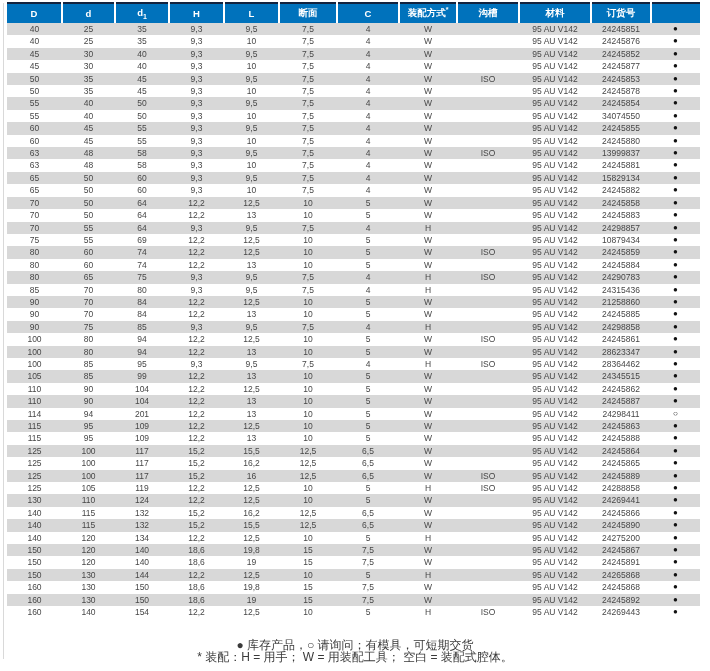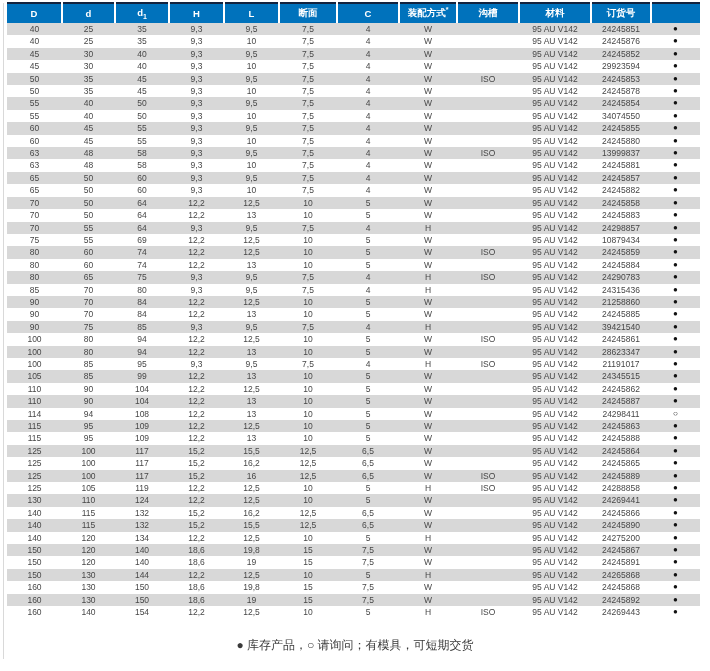--- a/index.html
+++ b/index.html
@@ -149,21 +149,21 @@
           <td>45</td>
           <td>30</td>
           <td>40</td>
           <td>9,3</td>
           <td>10</td>
           <td>7,5</td>
           <td>4</td>
           <td>W</td>
           <td></td>
           <td>95 AU V142</td>
-          <td>29923594</td>
+          <td>24245877</td>
           <td class="stock">●</td>
         </tr>
         <tr class="odd">
           <td>50</td>
           <td>35</td>
           <td>45</td>
           <td>9,3</td>
           <td>9,5</td>
           <td>7,5</td>
           <td>4</td>
@@ -275,21 +275,21 @@
           <td>65</td>
           <td>50</td>
           <td>60</td>
           <td>9,3</td>
           <td>9,5</td>
           <td>7,5</td>
           <td>4</td>
           <td>W</td>
           <td></td>
           <td>95 AU V142</td>
-          <td>24245857</td>
+          <td>15829134</td>
           <td class="stock">●</td>
         </tr>
         <tr>
           <td>65</td>
           <td>50</td>
           <td>60</td>
           <td>9,3</td>
           <td>10</td>
           <td>7,5</td>
           <td>4</td>
@@ -443,21 +443,21 @@
           <td>90</td>
           <td>75</td>
           <td>85</td>
           <td>9,3</td>
           <td>9,5</td>
           <td>7,5</td>
           <td>4</td>
           <td>H</td>
           <td></td>
           <td>95 AU V142</td>
-          <td>39421540</td>
+          <td>24298858</td>
           <td class="stock">●</td>
         </tr>
         <tr>
           <td>100</td>
           <td>80</td>
           <td>94</td>
           <td>12,2</td>
           <td>12,5</td>
           <td>10</td>
           <td>5</td>
@@ -485,21 +485,21 @@
           <td>100</td>
           <td>85</td>
           <td>95</td>
           <td>9,3</td>
           <td>9,5</td>
           <td>7,5</td>
           <td>4</td>
           <td>H</td>
           <td>ISO</td>
           <td>95 AU V142</td>
-          <td>21191017</td>
+          <td>28364462</td>
           <td class="stock">●</td>
         </tr>
         <tr class="odd">
           <td>105</td>
           <td>85</td>
           <td>99</td>
           <td>12,2</td>
           <td>13</td>
           <td>10</td>
           <td>5</td>
@@ -533,21 +533,21 @@
           <td>5</td>
           <td>W</td>
           <td></td>
           <td>95 AU V142</td>
           <td>24245887</td>
           <td class="stock">●</td>
         </tr>
         <tr>
           <td>114</td>
           <td>94</td>
-          <td>108</td>
+          <td>201</td>
           <td>12,2</td>
           <td>13</td>
           <td>10</td>
           <td>5</td>
           <td>W</td>
           <td></td>
           <td>95 AU V142</td>
           <td>24298411</td>
           <td class="stock">○</td>
         </tr>
@@ -772,13 +772,14 @@
           <td>H</td>
           <td>ISO</td>
           <td>95 AU V142</td>
           <td>24269443</td>
           <td class="stock">●</td>
         </tr>
       </tbody>
   </table>
 
   <div class="footnote line1">● 库存产品，○ 请询问；有模具，可短期交货</div>
+  <div class="footnote line2">* 装配：H = 用手；  W = 用装配工具；  空白 = 装配式腔体。</div>
 </div>
 
 </body></html>

